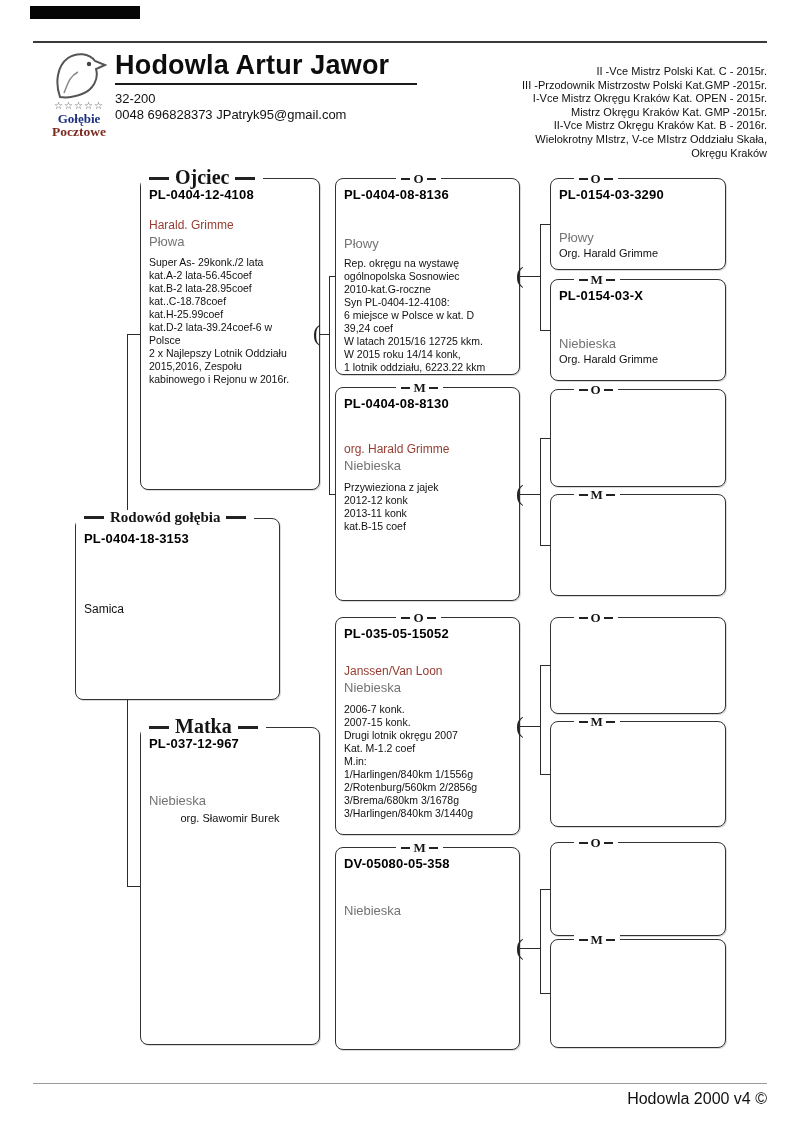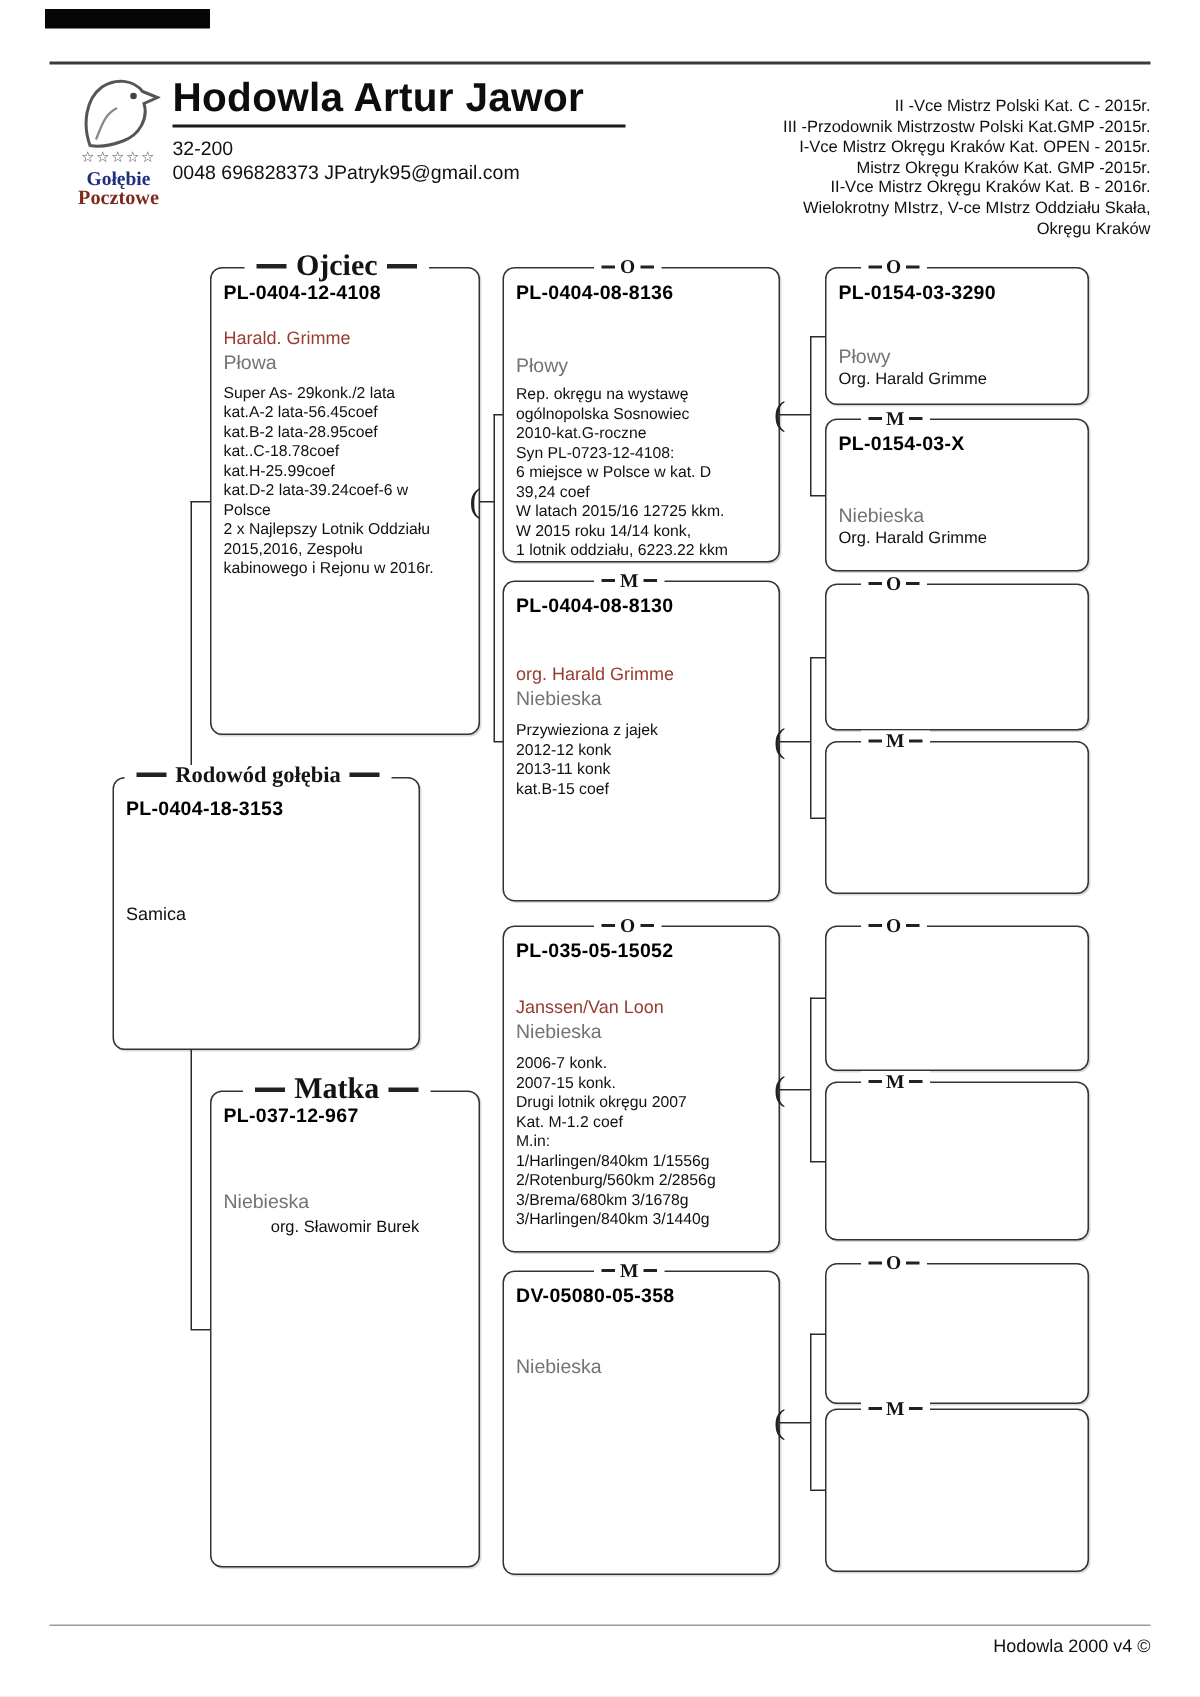--- a/index.html
+++ b/index.html
@@ -25,21 +25,21 @@
 
   
   .pbox{position:absolute;background:#fff;border:1.5px solid #333;border-radius:8px;
         box-sizing:border-box;padding:8px 8px;z-index:2;box-shadow:1px 1px 0 rgba(0,0,0,0.15);}
   .ring{font-size:13px;font-weight:bold;color:#000;letter-spacing:0.2px;}
   .breed{font-size:12px;color:#963c31;}
   .colorname{font-size:13px;color:#737373;}
   .notes{font-size:10.5px;line-height:13px;color:#101010;white-space:pre-line;}
   .orgline{font-size:11px;color:#101010;}
 
-  .box-label{position:absolute;left:0;right:11px;text-align:center;z-index:4;line-height:1;}
+  .box-label{position:absolute;left:0;right:11px;text-align:left;z-index:4;line-height:1;}
   .box-label .wrap{display:inline-block;background:#fff;padding:0 2px;
                    font-family:"Liberation Serif",serif;font-weight:bold;color:#141414;}
   .box-label .wrap::before,.box-label .wrap::after{content:"";display:inline-block;
                    vertical-align:middle;background:#222;height:2.5px;width:20px;margin:0 6px 2px 6px;}
   .lbl-lg{top:-12px;}  .lbl-lg .wrap{font-size:20px;}
   .lbl-md{top:-10px;}  .lbl-md .wrap{font-size:15px;}
   .box-tag{position:absolute;top:-9px;z-index:4;line-height:1;}
   .box-tag .wrap{display:inline-block;background:#fff;padding:0 2px;
                  font-family:"Liberation Serif",serif;font-weight:bold;font-size:13px;color:#141414;}
   .box-tag .wrap::before,.box-tag .wrap::after{content:"";display:inline-block;
@@ -49,21 +49,21 @@
 
   
   .hline{position:absolute;height:0;border-top:1.5px solid #2b2b2b;z-index:1;}
   .vline{position:absolute;width:0;border-left:1.5px solid #2b2b2b;z-index:1;}
   .curl{position:absolute;z-index:3;font-family:"Liberation Serif",serif;font-size:23px;
         line-height:1;color:#222;}
   .curl::before{content:"(";}
 
   
   .footer-rule{position:absolute;left:33px;top:1083px;width:734px;height:0;border-top:1px solid #9a9a9a;}
-  .footer{position:absolute;right:33px;top:1090px;font-size:12px;color:#111;}
+  .footer{position:absolute;right:33px;top:1090px;font-size:16px;color:#111;}
 </style>
 </head>
 <body>
 
 <div class="page">
 
   <div class="scan-bar"></div>
   <div class="top-rule"></div>
 
   <div class="logo">
@@ -167,21 +167,21 @@
 
   <div class="pbox" style="left:335px;top:178px;width:185px;height:197px;">
     <div class="box-tag tag-mid">
       <span class="wrap">O</span>
     </div>
     <div class="ring">PL-0404-08-8136</div>
     <div class="colorname" style="margin-top:34px;">Płowy</div>
     <div class="notes" style="margin-top:6px;">Rep. okręgu na wystawę
 ogólnopolska Sosnowiec
 2010-kat.G-roczne
-Syn PL-0723-12-4108:
+Syn PL-0404-12-4108:
 6 miejsce w Polsce w kat. D
 39,24 coef
 W latach 2015/16 12725 kkm.
 W 2015 roku 14/14 konk,
 1 lotnik oddziału, 6223.22 kkm</div>
   </div>
 
   <div class="pbox" style="left:335px;top:387px;width:185px;height:214px;">
     <div class="box-tag tag-mid">
       <span class="wrap">M</span>

